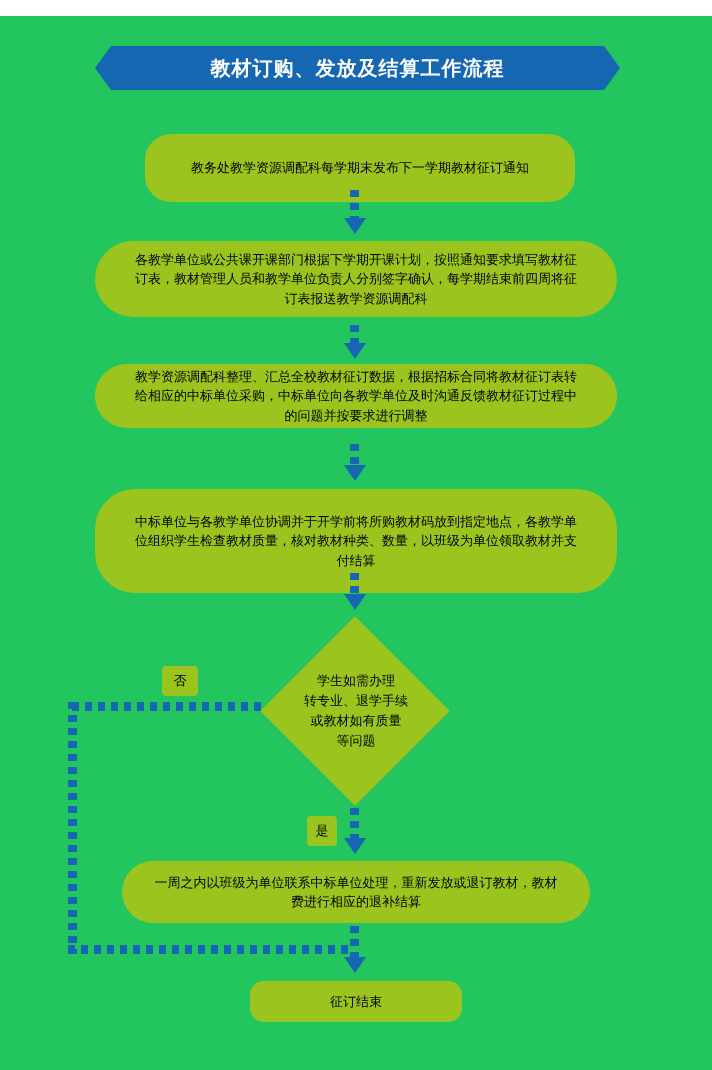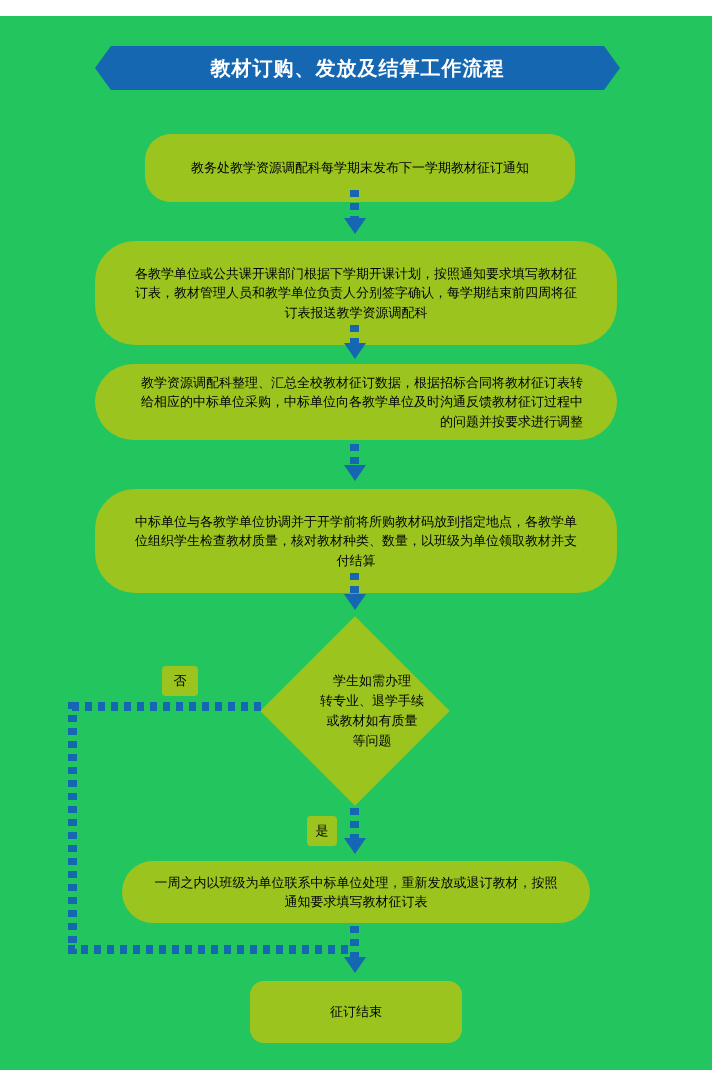--- a/index.html
+++ b/index.html
@@ -28,35 +28,35 @@
   .pbox{
     position:absolute;
     background:var(--green);
     display:flex;align-items:center;justify-content:center;
     text-align:center;
     color:#000000;font-size:13px;line-height:1.5;
     box-sizing:border-box;
   }
   .pbox .txt{display:block;width:100%;}
   #box1{left:145px;top:118px;width:430px;height:68px;border-radius:26px;padding:4px 28px;}
-  #box2{left:95px;top:225px;width:522px;height:104px;border-radius:40px;padding:6px 34px;}
-  #box3{left:95px;top:348px;width:522px;height:76px;border-radius:38px;padding:16px 34px;text-align:right;}
+  #box2{left:95px;top:225px;width:522px;height:76px;border-radius:40px;padding:6px 34px;}
+  #box3{left:95px;top:348px;width:522px;height:64px;border-radius:38px;padding:16px 34px;}
   #box4{left:95px;top:473px;width:522px;height:104px;border-radius:40px;padding:6px 34px;}
   #box5{left:122px;top:845px;width:468px;height:62px;border-radius:31px;padding:6px 30px;}
-  #boxEnd{left:250px;top:965px;width:212px;height:62px;border-radius:14px;text-align:center;}
+  #boxEnd{left:250px;top:965px;width:212px;height:41px;border-radius:14px;text-align:center;}
   
   .diamond{
     position:absolute;
     left:288px;top:628px;width:134px;height:134px;
     background:var(--green);
     transform:rotate(45deg);
   }
   .diamond-text{
     position:absolute;
-    left:272px;top:640px;width:200px;height:110px;
+    left:256px;top:640px;width:200px;height:110px;
     display:flex;align-items:center;justify-content:center;
     text-align:center;color:#000;font-size:13px;line-height:1.55;
     white-space:pre-line;
   }
   
   .mini{
     position:absolute;
     background:var(--green);
     display:flex;align-items:center;justify-content:center;
     color:#000;font-size:13px;
@@ -136,21 +136,21 @@
   <div class="mini" id="noLabel">否</div>
   <div class="dash-h" id="noH1"></div>
   <div class="dash-v" id="noV1"></div>
   <div class="dash-h" id="noH2"></div>
 
   <div class="mini" id="yesLabel">是</div>
   <div class="dash-v" id="a5d"></div>
   <div class="ahead" id="a5h"></div>
 
   <div class="pbox" id="box5">
-    <span class="txt">一周之内以班级为单位联系中标单位处理，重新发放或退订教材，按照通知要求填写教材征订表</span>
+    <span class="txt">一周之内以班级为单位联系中标单位处理，重新发放或退订教材，教材费进行相应的退补结算</span>
   </div>
 
   <div class="dash-v" id="a6d"></div>
   <div class="ahead" id="a6h"></div>
 
   <div class="pbox" id="boxEnd">
     <span class="txt">征订结束</span>
   </div>
 
 </div>

